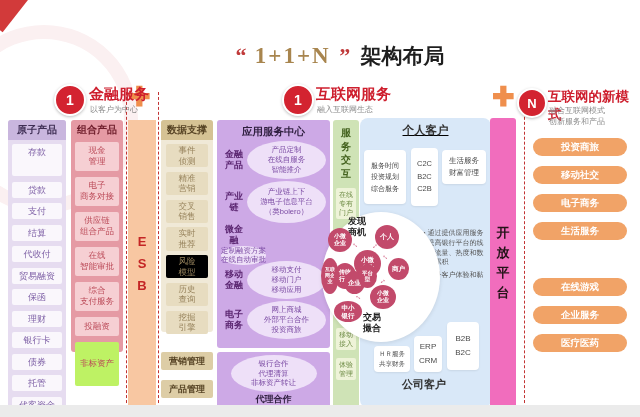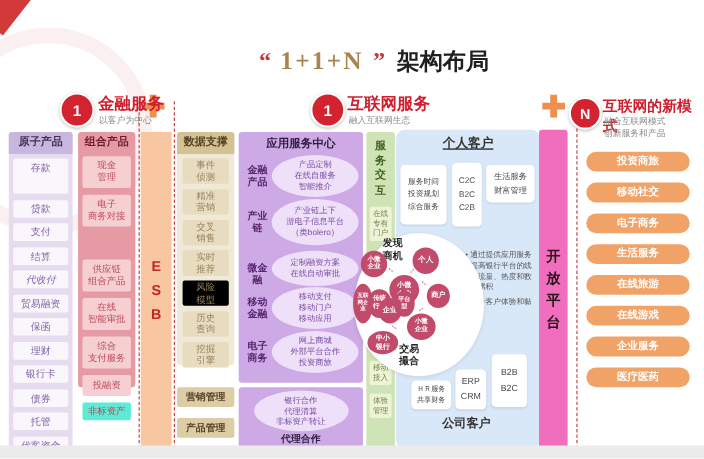--- a/index.html
+++ b/index.html
@@ -65,46 +65,46 @@
   <div class="dash" style="left:158px;top:92px;height:316px;"></div>
   <div class="dash" style="left:524px;top:92px;height:316px;"></div>
 
   <div class="col flexc" style="left:8px;top:120px;width:58px;height:288px;background:#e6dcf0;">
     <div class="col-header" style="background:#c9b6de;color:#3f2f55;font-size:10px;height:20px;line-height:20px;border-radius:3px 3px 0 0;">原子产品</div>
     <div class="flexc" style="padding:4px 4px;gap:5.5px;">
       <div class="chip" style="background:#faf7fc;color:#7d5fa5;font-size:9px;line-height:16px;height:32px;">存款</div>
       <div class="chip" style="background:#faf7fc;color:#7d5fa5;font-size:9px;line-height:16px;height:16px;">贷款</div>
       <div class="chip" style="background:#faf7fc;color:#7d5fa5;font-size:9px;line-height:16px;height:16px;">支付</div>
       <div class="chip" style="background:#faf7fc;color:#7d5fa5;font-size:9px;line-height:16px;height:16px;">结算</div>
-      <div class="chip" style="background:#faf7fc;color:#7d5fa5;font-size:9px;line-height:16px;height:16px;font-style:italic;">代收付</div>
+      <div class="chip" style="background:#faf7fc;color:#7d5fa5;font-size:9px;line-height:16px;height:16px;">代收付</div>
       <div class="chip" style="background:#faf7fc;color:#7d5fa5;font-size:9px;line-height:16px;height:16px;">贸易融资</div>
       <div class="chip" style="background:#faf7fc;color:#7d5fa5;font-size:9px;line-height:16px;height:16px;">保函</div>
       <div class="chip" style="background:#faf7fc;color:#7d5fa5;font-size:9px;line-height:16px;height:16px;">理财</div>
       <div class="chip" style="background:#faf7fc;color:#7d5fa5;font-size:9px;line-height:16px;height:16px;">银行卡</div>
       <div class="chip" style="background:#faf7fc;color:#7d5fa5;font-size:9px;line-height:16px;height:16px;">债券</div>
       <div class="chip" style="background:#faf7fc;color:#7d5fa5;font-size:9px;line-height:16px;height:16px;">托管</div>
       <div class="chip" style="background:#faf7fc;color:#7d5fa5;font-size:9px;line-height:16px;height:16px;">代客资金</div>
     </div>
   </div>
 
   <div class="col flexc" style="left:71px;top:120px;width:52px;height:232px;background:#e59aa4;">
     <div class="col-header" style="color:#6e1c2a;font-size:10px;height:20px;line-height:20px;">组合产品</div>
     <div class="flexc" style="padding:2px 4px;gap:6px;">
       <div class="chip pre" style="background:#f6cfd3;color:#bb4a58;font-size:8.5px;line-height:1.35;padding:3px 0;">现金
 管理</div>
       <div class="chip pre" style="background:#f6cfd3;color:#bb4a58;font-size:8.5px;line-height:1.35;padding:3px 0;">电子
 商务对接</div>
-      <div class="chip pre" style="background:#f6cfd3;color:#bb4a58;font-size:8.5px;line-height:1.35;padding:3px 0;margin-top:24px;">供应链
+      <div class="chip pre" style="background:#f6cfd3;color:#bb4a58;font-size:8.5px;line-height:1.35;padding:3px 0;">供应链
 组合产品</div>
       <div class="chip pre" style="background:#f6cfd3;color:#bb4a58;font-size:8.5px;line-height:1.35;padding:3px 0;">在线
 智能审批</div>
       <div class="chip pre" style="background:#f6cfd3;color:#bb4a58;font-size:8.5px;line-height:1.35;padding:3px 0;">综合
 支付服务</div>
       <div class="chip pre" style="background:#f6cfd3;color:#bb4a58;font-size:8.5px;line-height:1.35;padding:4px 0;">投融资</div>
-      <div class="chip pre" style="background:#5eead4;color:#bb4a58;font-size:8.5px;line-height:1.35;padding:2px 0;">非标资产</div>
+      <div class="chip pre" style="background:#bef264;color:#bb4a58;font-size:8.5px;line-height:1.35;padding:16px 0;">非标资产</div>
     </div>
   </div>
 
   <div class="col center pre" style="left:128px;top:120px;width:28px;height:288px;background:#f8c7a2;color:#c42525;
               font-size:13px;font-weight:bold;line-height:1.7;border-radius:0;">E
 S
 B</div>
 
   <div class="col flexc" style="left:161px;top:120px;width:52px;height:212px;background:#f0e9d7;">
     <div class="col-header" style="background:#d5c294;color:#574425;font-size:10px;height:20px;line-height:20px;border-radius:3px 3px 0 0;">数据支撑</div>
@@ -137,21 +137,21 @@
 在线自服务
 智能推介</div>
     </div>
     <div style="display:flex;align-items:center;height:44px;padding:0 4px;">
       <div class="center pre" style="width:26px;color:#5a2570;font-size:9px;font-weight:bold;line-height:1.2;">产业
 链</div>
       <div class="oval pre" style="flex:1;height:42px;font-size:7.5px;line-height:1.3;">产业链上下
 游电子信息平台
 （类bolero）</div>
     </div>
-    <div style="display:flex;align-items:flex-end;height:36px;padding:0 4px;">
+    <div style="display:flex;align-items:flex-start;height:36px;padding:0 4px;flex-direction:column;">
       <div class="center pre" style="width:26px;color:#5a2570;font-size:9px;font-weight:bold;line-height:1.2;">微金
 融</div>
       <div class="oval pre" style="flex:1;height:32px;font-size:7.5px;line-height:1.3;">定制融资方案
 在线自动审批</div>
     </div>
     <div style="display:flex;align-items:center;height:40px;padding:0 4px;">
       <div class="center pre" style="width:26px;color:#5a2570;font-size:9px;font-weight:bold;line-height:1.2;">移动
 金融</div>
       <div class="oval pre" style="flex:1;height:38px;font-size:7.5px;line-height:1.3;">移动支付
 移动门户
@@ -252,19 +252,18 @@
   <div class="col center pre" style="left:490px;top:118px;width:26px;height:290px;background:#f16dbd;color:#241318;
               font-size:13px;font-weight:bold;line-height:1.55;z-index:1;">开
 放
 平
 台</div>
 
   <div class="mode-btn" style="top:138px;">投资商旅</div>
   <div class="mode-btn" style="top:166px;">移动社交</div>
   <div class="mode-btn" style="top:194px;">电子商务</div>
   <div class="mode-btn" style="top:222px;">生活服务</div>
-  <div class="mode-btn" style="top:250px;">在线旅游</div>
   <div class="mode-btn" style="top:278px;">在线游戏</div>
   <div class="mode-btn" style="top:306px;">企业服务</div>
   <div class="mode-btn" style="top:334px;">医疗医药</div>
 
   <div class="abs" style="left:0;top:405px;width:640px;height:12px;background:#ebebeb;z-index:6;"></div>
 </div>
 
 </body></html>

